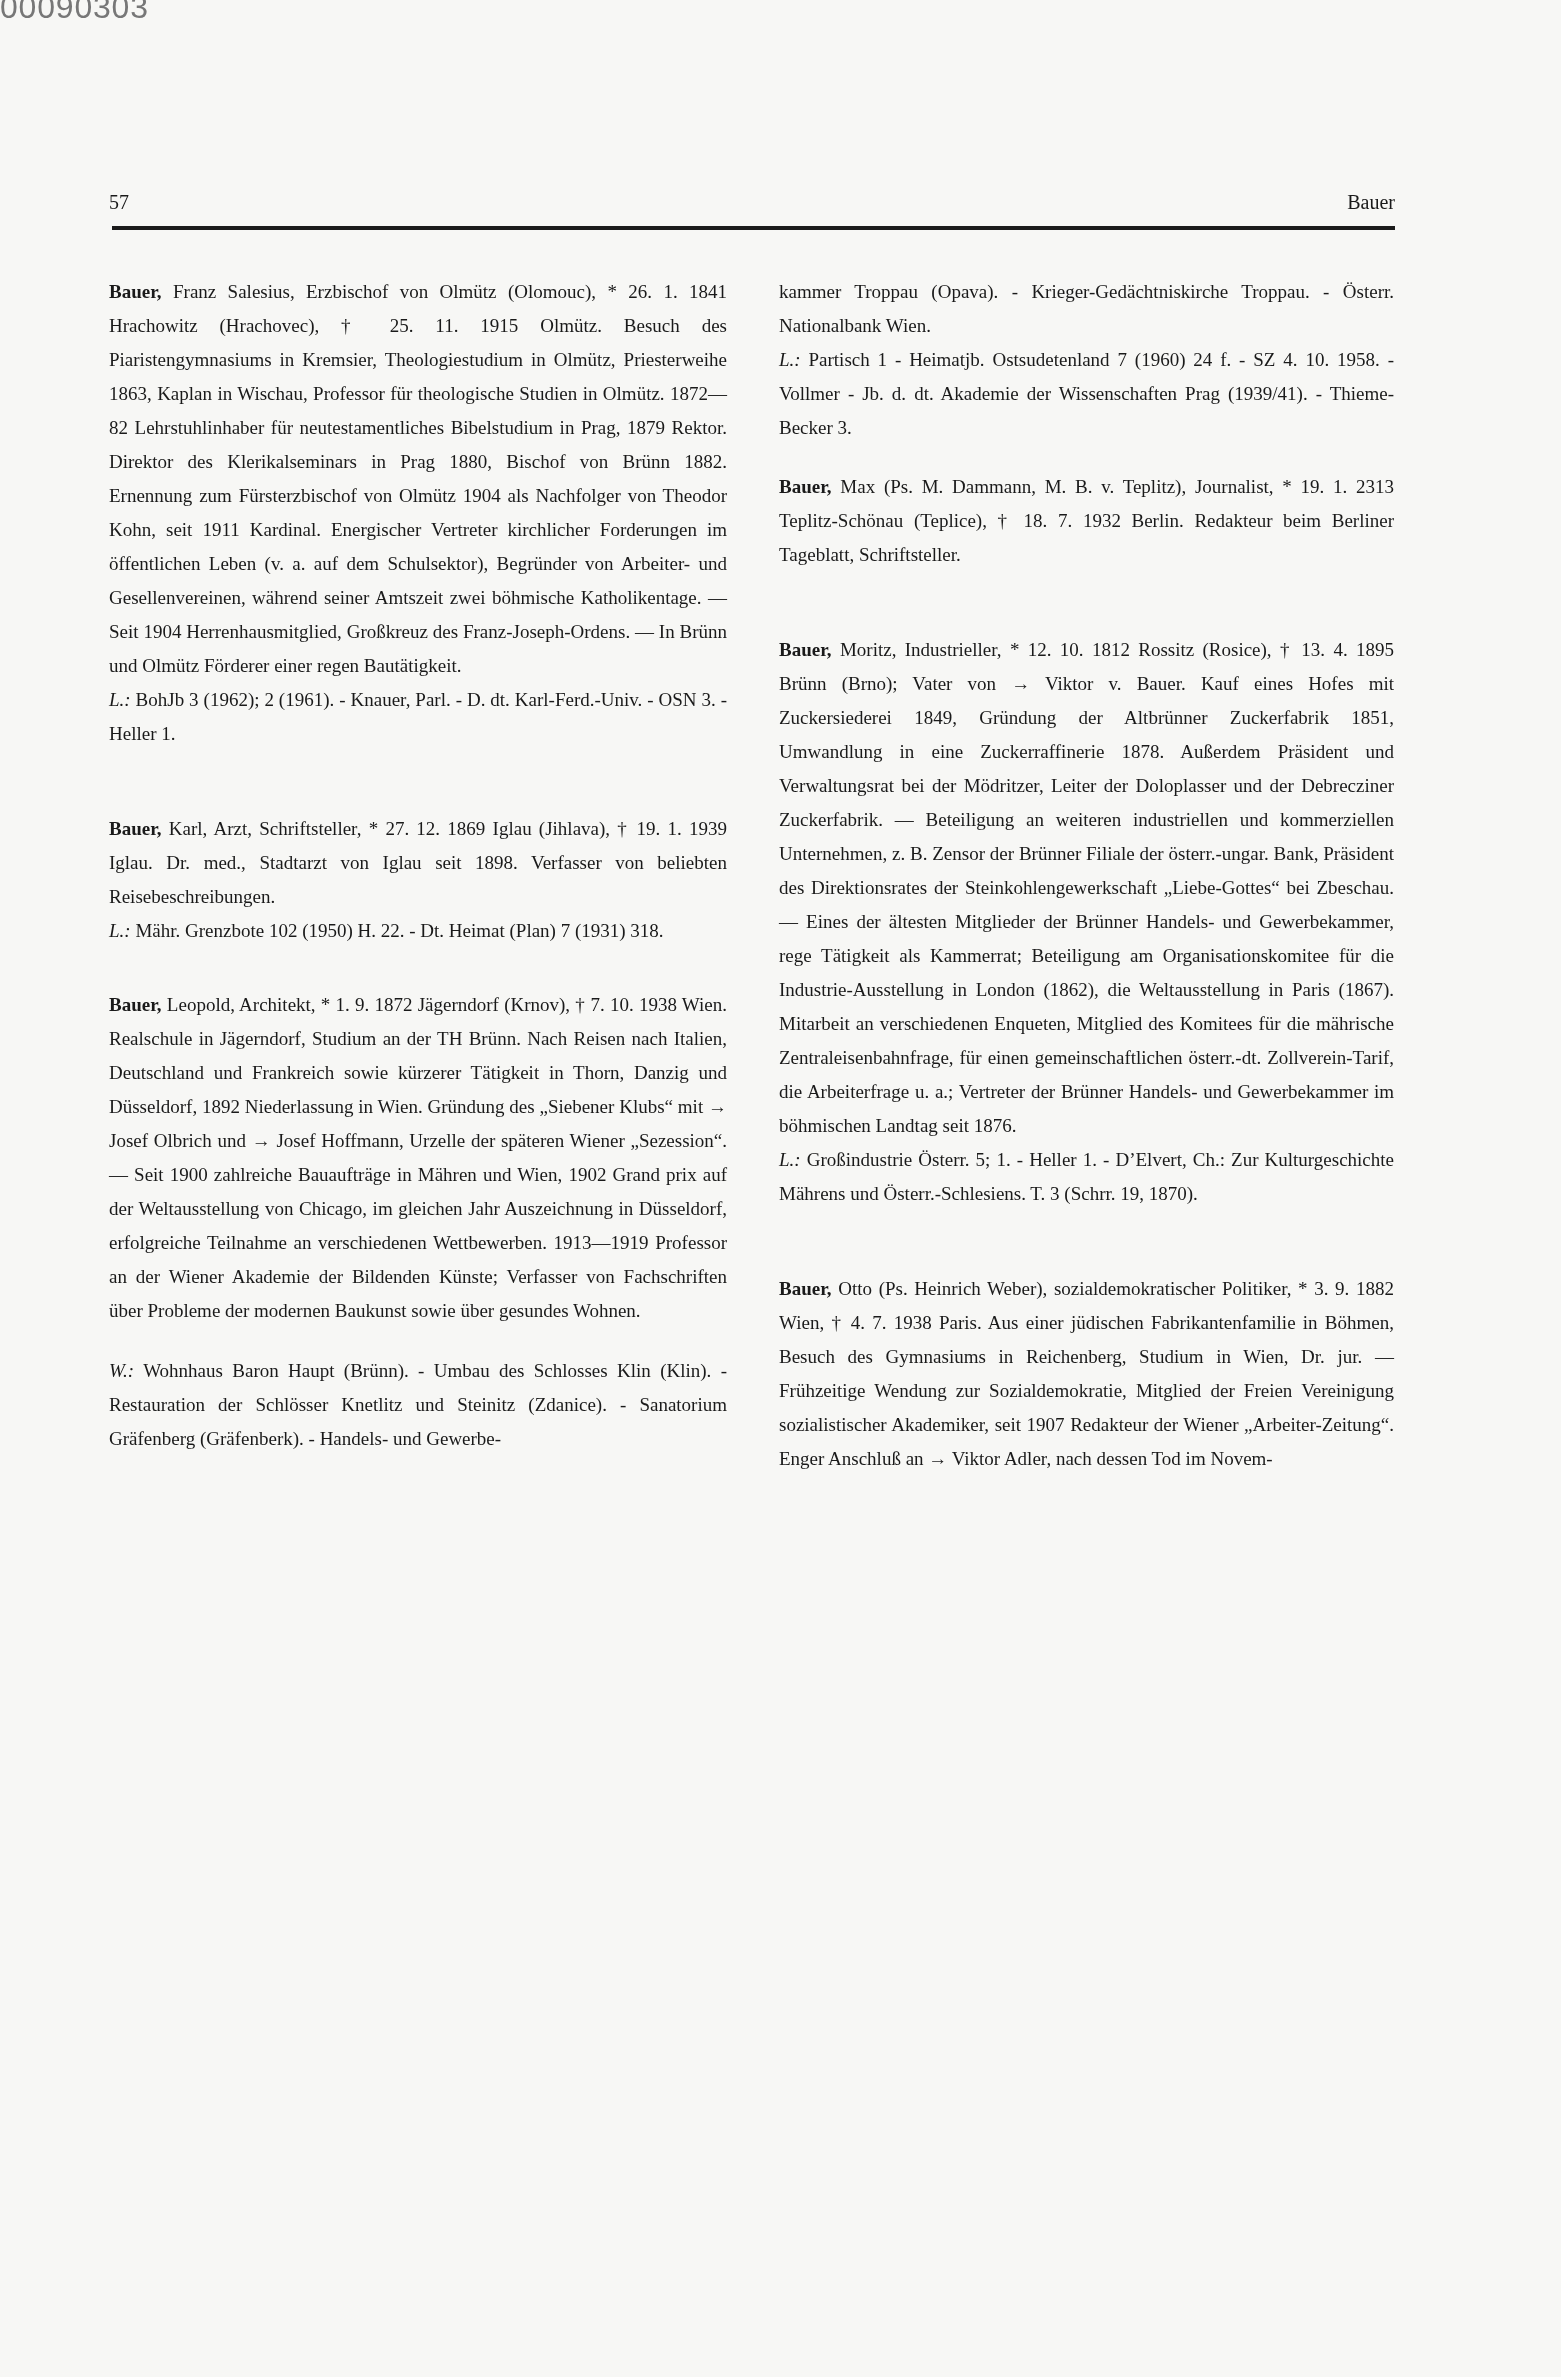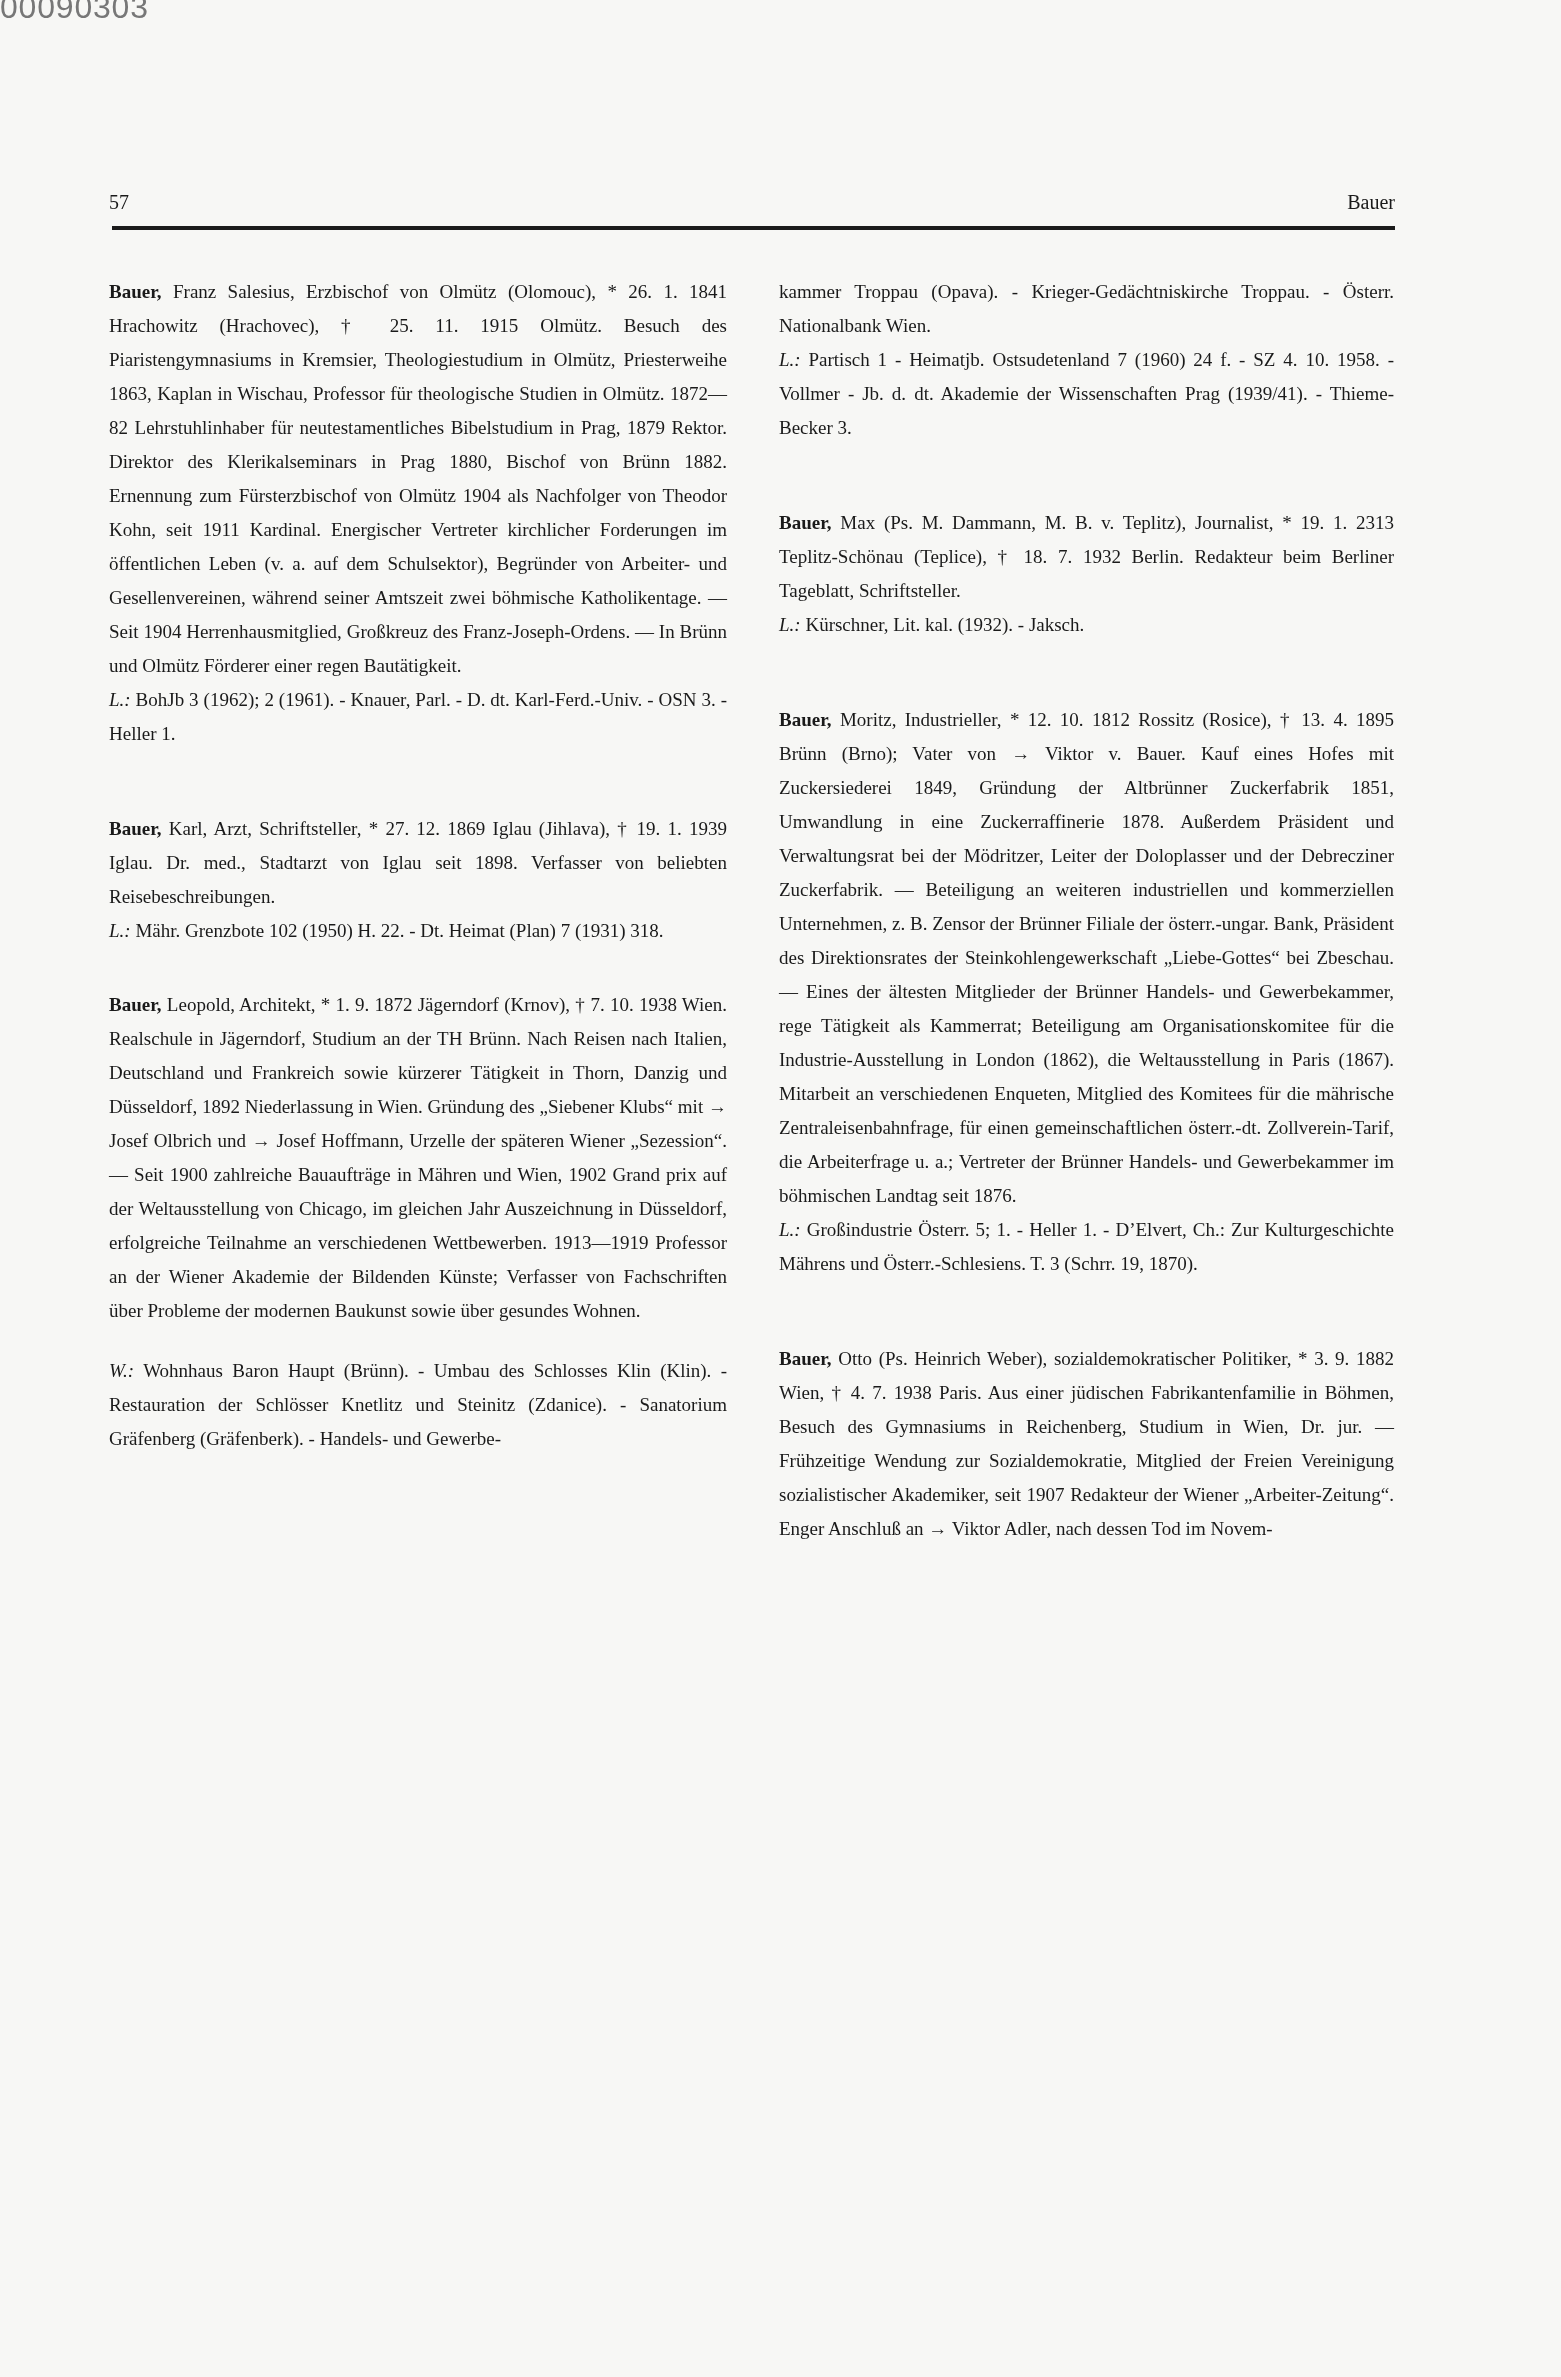--- a/index.html
+++ b/index.html
@@ -43,28 +43,27 @@
     <p class="lit"><i>L.:</i><span> Mähr. Grenzbote 102 (1950) H. 22. - Dt. Heimat (Plan) 7 (1931) 318.</span></p>
   </div>
 
   <div class="entry">
     <p><b>Bauer,</b><span> Leopold, Architekt, * 1. 9. 1872 Jägerndorf (Krnov), † 7. 10. 1938 Wien. Realschule in Jägerndorf, Studium an der TH Brünn. Nach Reisen nach Italien, Deutschland und Frankreich sowie kürzerer Tätigkeit in Thorn, Danzig und Düsseldorf, 1892 Niederlassung in Wien. Gründung des „Siebener Klubs“ mit → Josef Olbrich und → Josef Hoffmann, Urzelle der späteren Wiener „Sezession“. — Seit 1900 zahlreiche Bauaufträge in Mähren und Wien, 1902 Grand prix auf der Weltausstellung von Chicago, im gleichen Jahr Auszeichnung in Düsseldorf, erfolgreiche Teilnahme an verschiedenen Wettbewerben. 1913—1919 Professor an der Wiener Akademie der Bildenden Künste; Verfasser von Fachschriften über Probleme der modernen Baukunst sowie über gesundes Wohnen.</span></p>
     <p class="lit" style="margin-top:25.5px;"><i>W.:</i><span> Wohnhaus Baron Haupt (Brünn). - Umbau des Schlosses Klin (Klin). - Restauration der Schlösser Knetlitz und Steinitz (Zdanice). - Sanatorium Gräfenberg (Gräfenberk). - Handels- und Gewerbe-</span></p>
   </div>
 </div>
 
 <div class="col right">
-  <div class="entry" style="margin-bottom:61px;">
+  <div class="entry" style="margin-bottom:25px;">
     <p class="lit" style="margin-top:0;">kammer Troppau (Opava). - Krieger-Gedächtniskirche Troppau. - Österr. Nationalbank Wien.</p>
     <p class="lit"><i>L.:</i><span> Partisch 1 - Heimatjb. Ostsudetenland 7 (1960) 24 f. - SZ 4. 10. 1958. - Vollmer - Jb. d. dt. Akademie der Wissenschaften Prag (1939/41). - Thieme-Becker 3.</span></p>
   </div>
 
   <div class="entry" style="margin-bottom:61px;">
     <p><b>Bauer,</b><span> Max (Ps. M. Dammann, M. B. v. Teplitz), Journalist, * 19. 1. 2313 Teplitz-Schönau (Teplice), † 18. 7. 1932 Berlin. Redakteur beim Berliner Tageblatt, Schriftsteller.</span></p>
-    <p class="lit"><i>L.:</i><span> Kürschner, Lit. kal. (1932). - Jaksch.</span></p>
   </div>
 
   <div class="entry" style="margin-bottom:61px;">
     <p><b>Bauer,</b><span> Moritz, Industrieller, * 12. 10. 1812 Rossitz (Rosice), † 13. 4. 1895 Brünn (Brno); Vater von → Viktor v. Bauer. Kauf eines Hofes mit Zuckersiederei 1849, Gründung der Altbrünner Zuckerfabrik 1851, Umwandlung in eine Zuckerraffinerie 1878. Außerdem Präsident und Verwaltungsrat bei der Mödritzer, Leiter der Doloplasser und der Debrecziner Zuckerfabrik. — Beteiligung an weiteren industriellen und kommerziellen Unternehmen, z. B. Zensor der Brünner Filiale der österr.-ungar. Bank, Präsident des Direktionsrates der Steinkohlengewerkschaft „Liebe-Gottes“ bei Zbeschau. — Eines der ältesten Mitglieder der Brünner Handels- und Gewerbekammer, rege Tätigkeit als Kammerrat; Beteiligung am Organisationskomitee für die Industrie-Ausstellung in London (1862), die Weltausstellung in Paris (1867). Mitarbeit an verschiedenen Enqueten, Mitglied des Komitees für die mährische Zentraleisenbahnfrage, für einen gemeinschaftlichen österr.-dt. Zollverein-Tarif, die Arbeiterfrage u. a.; Vertreter der Brünner Handels- und Gewerbekammer im böhmischen Landtag seit 1876.</span></p>
     <p class="lit"><i>L.:</i><span> Großindustrie Österr. 5; 1. - Heller 1. - D’Elvert, Ch.: Zur Kulturgeschichte Mährens und Österr.-Schlesiens. T. 3 (Schrr. 19, 1870).</span></p>
   </div>
 
   <div class="entry">
     <p><b>Bauer,</b><span> Otto (Ps. Heinrich Weber), sozialdemokratischer Politiker, * 3. 9. 1882 Wien, † 4. 7. 1938 Paris. Aus einer jüdischen Fabrikantenfamilie in Böhmen, Besuch des Gymnasiums in Reichenberg, Studium in Wien, Dr. jur. — Frühzeitige Wendung zur Sozialdemokratie, Mitglied der Freien Vereinigung sozialistischer Akademiker, seit 1907 Redakteur der Wiener „Arbeiter-Zeitung“. Enger Anschluß an → Viktor Adler, nach dessen Tod im Novem-</span></p>
   </div>

